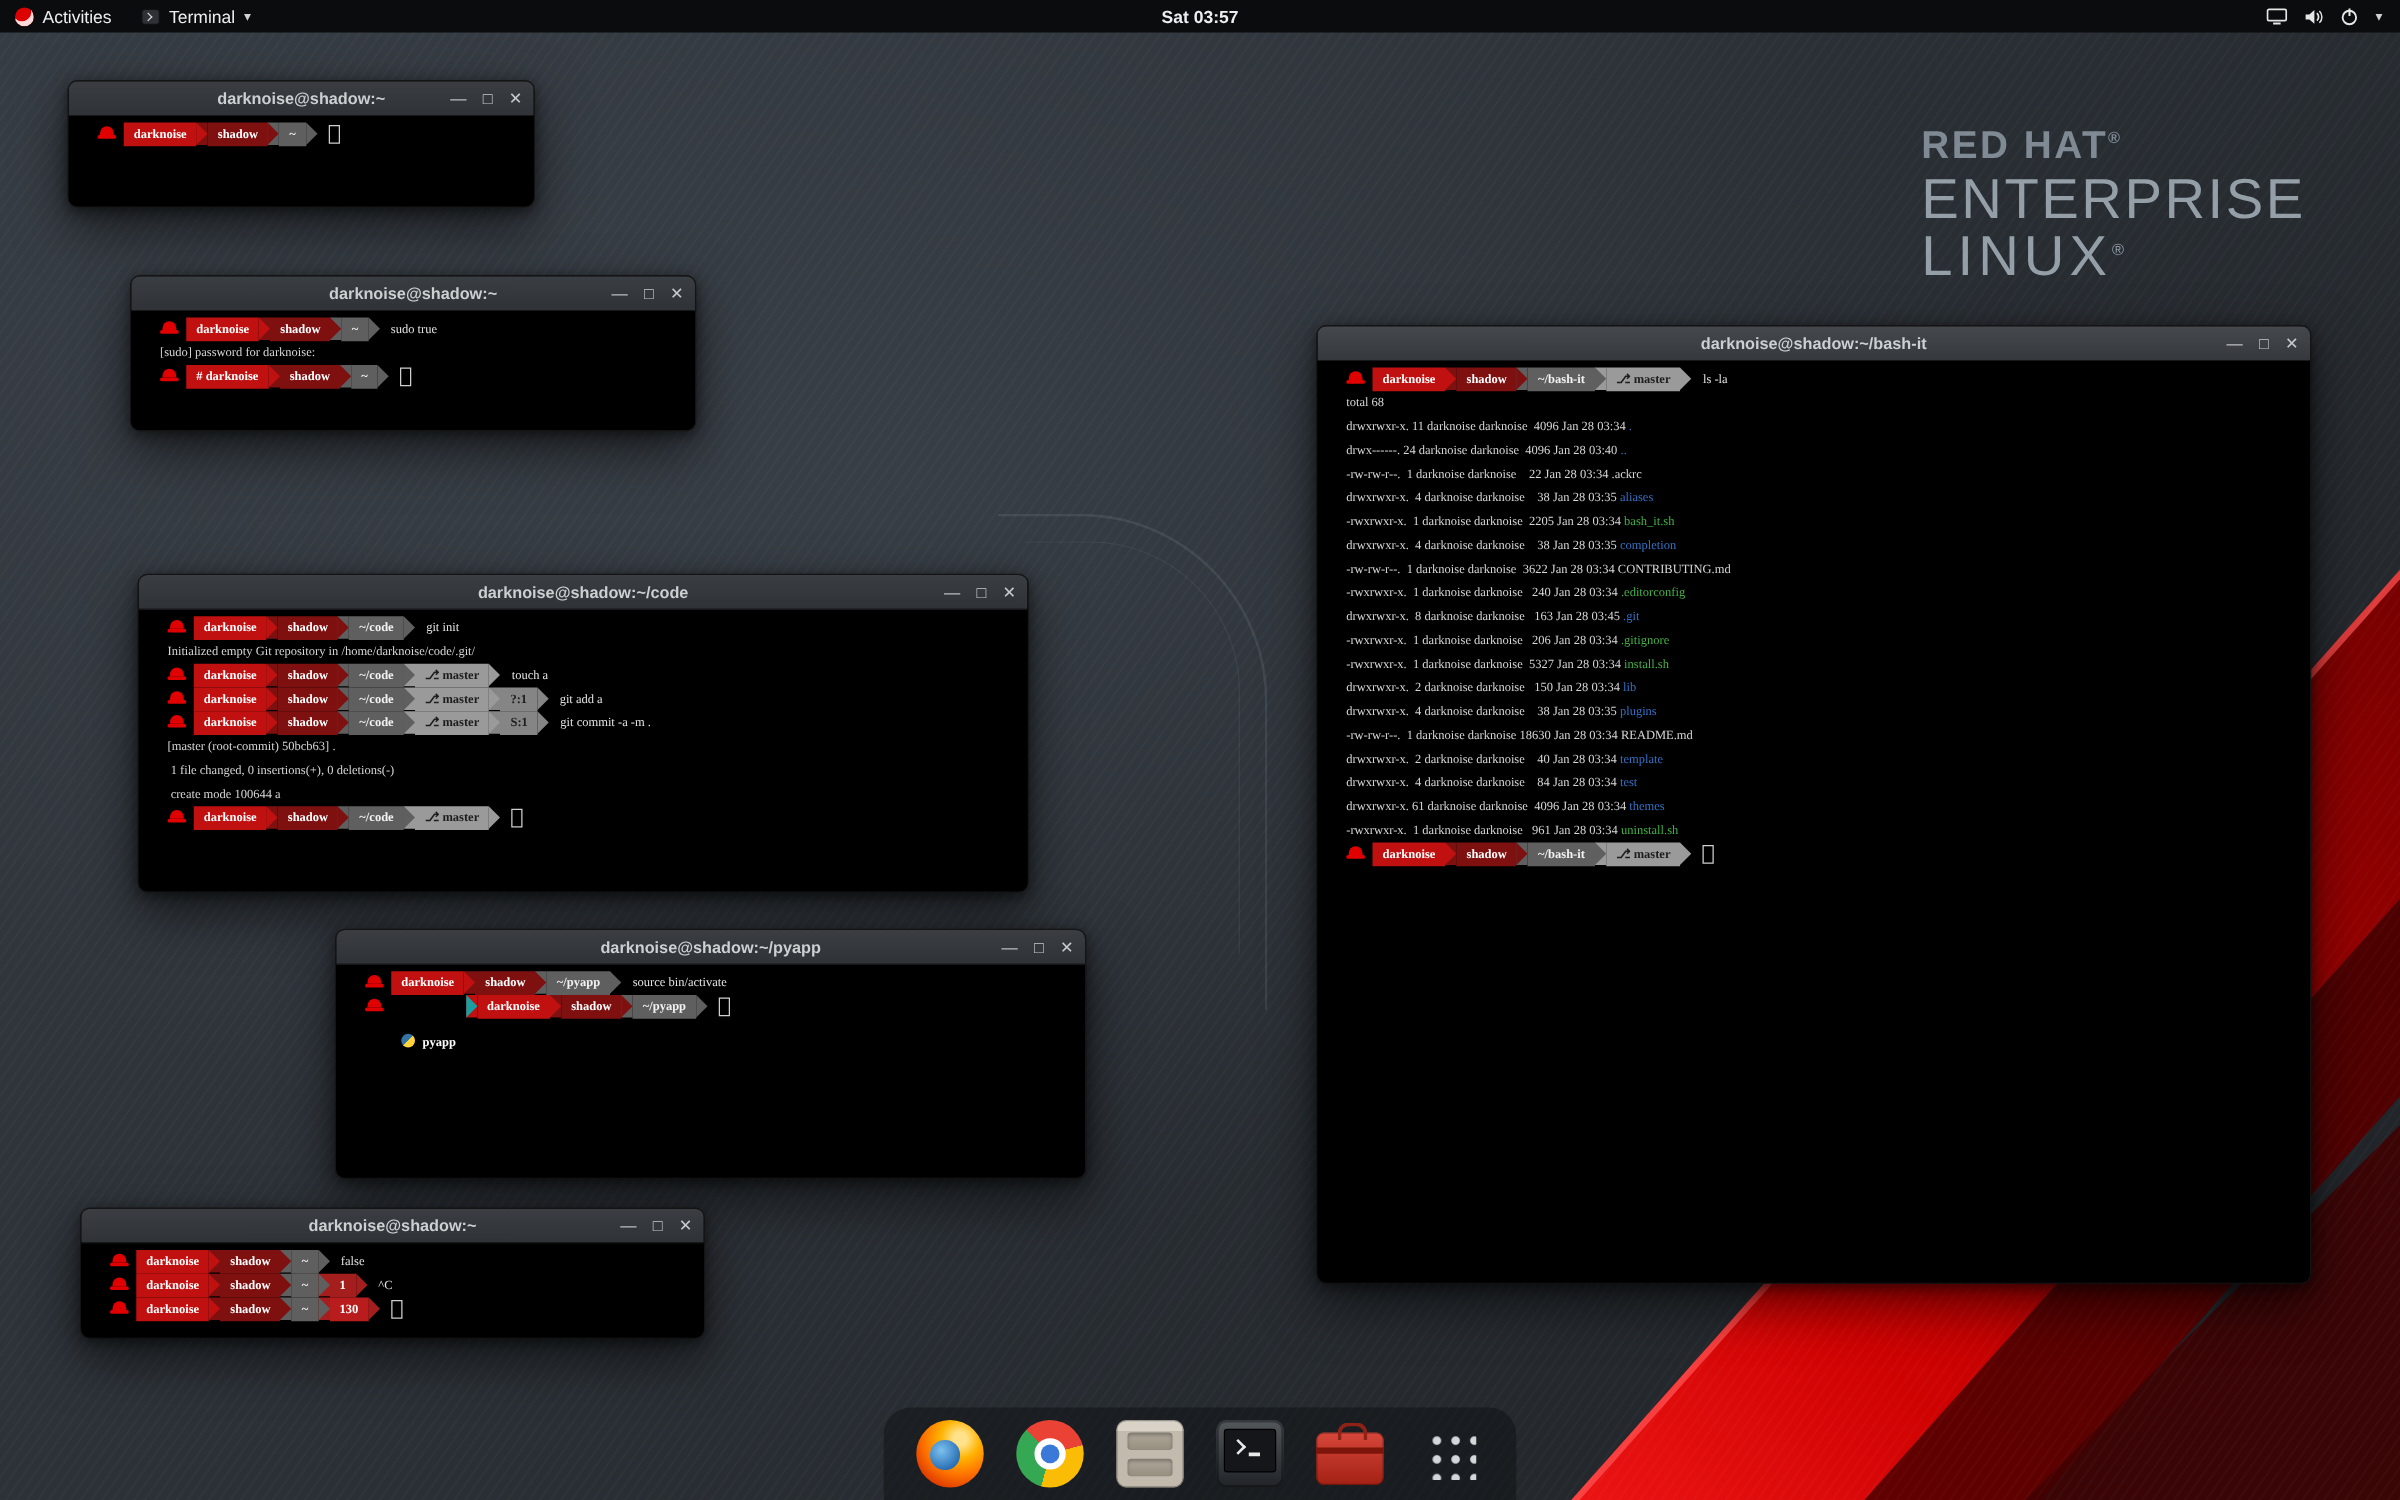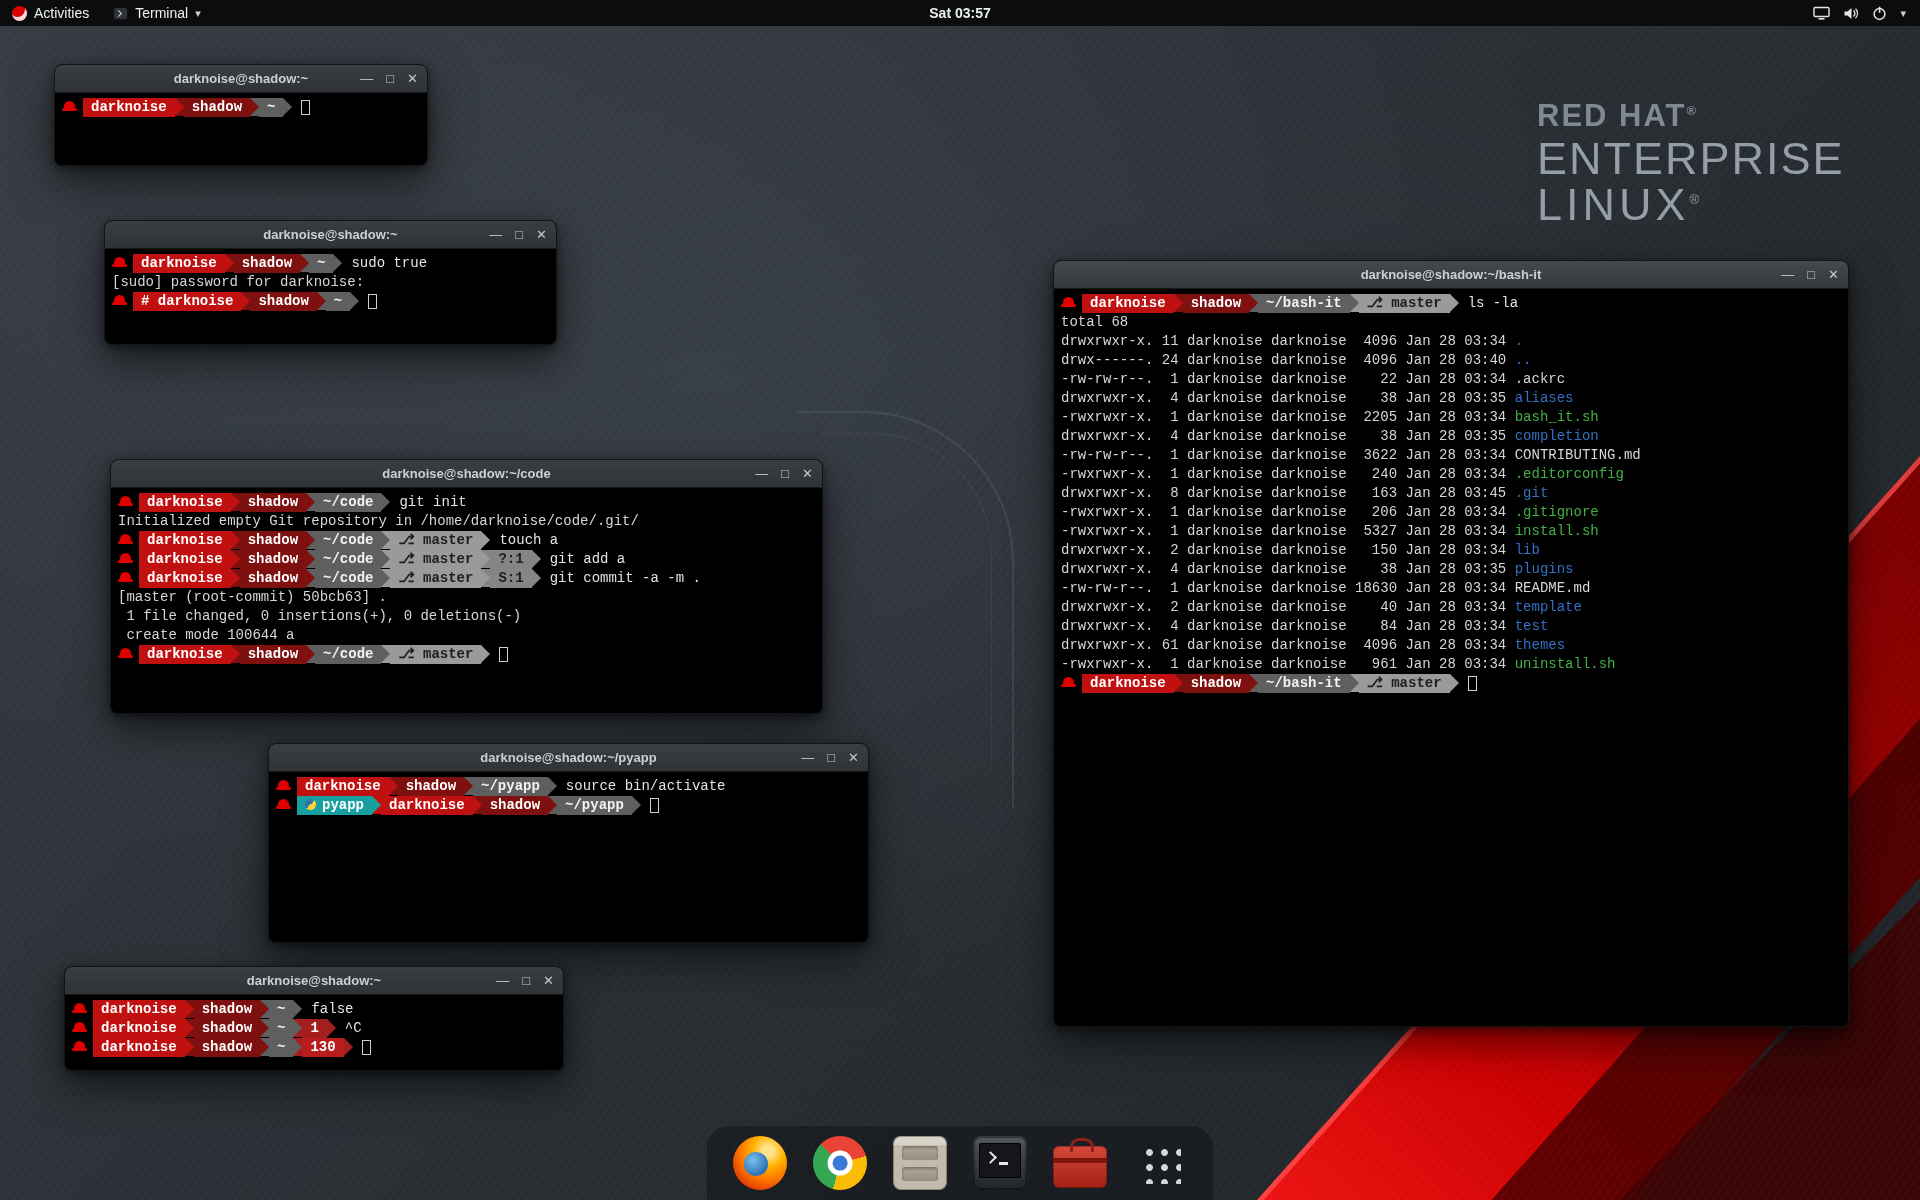--- a/index.html
+++ b/index.html
@@ -61,21 +61,21 @@
   .win5 { left:64px;  top:966px; width:500px; height:105px; z-index:14; }
   .win6 { left:1053px;top:260px; width:796px; height:767px; z-index:15; }
   .titlebar { height:28px; background:linear-gradient(#3a3d41,#2f3236); border-bottom:1px solid #17181a;
     border-radius:7px 7px 0 0; display:flex; align-items:center; position:relative; }
   .focused .titlebar { background:linear-gradient(#45484d,#35383c); }
   .title { flex:1; text-align:center; font-size:13px; font-weight:bold; color:#ccd0d3; }
   .winbtns { position:absolute; right:9px; top:0; bottom:0; display:flex; align-items:center; gap:13px;
     color:#c6c9cc; font-size:13px; }
   .winbtn { line-height:1; cursor:default; }
   .termbody { position:absolute; top:28px; left:0; right:0; bottom:0; background:#000;
-    padding:5px 7px; font-family:Liberation Mono, monospace; font-size:14px;
+    padding:5px 23px; font-family:Liberation Serif, serif; font-size:10px;
     color:var(--term-text,#d6d6d6); overflow:hidden; border-radius:0 0 7px 7px; }
   .tline { display:flex; align-items:stretch; height:19px; }
   .out { white-space:pre; line-height:19px; }
   .seg { padding:0 8px; font-weight:bold; line-height:19px; white-space:pre; }
   .seg-user, .seg-host, .seg-exit, .seg-venv { color:#ffffff; }
   .seg-path { color:#f2f2f2; }
   .seg-git, .seg-gst { color:#1d1d1d; }
   .parrow { width:0; height:0; border-top:9.5px solid transparent; border-bottom:9.5px solid transparent;
     border-left:9px solid transparent; }
   .cmd { padding-left:9px; white-space:pre; line-height:19px; color:#e3e3e3; }
@@ -334,21 +334,21 @@
         <span class="seg seg-user" style="background-color: rgb(192, 16, 16);">darknoise</span>
         <span class="parrow" style="border-left-color: rgb(192, 16, 16); background-color: rgb(126, 16, 16);"></span>
         <span class="seg seg-host" style="background-color: rgb(126, 16, 16);">shadow</span>
         <span class="parrow" style="border-left-color: rgb(126, 16, 16); background-color: rgb(95, 95, 95);"></span>
         <span class="seg seg-path" style="background-color: rgb(95, 95, 95);">~/pyapp</span>
         <span class="parrow" style="border-left-color: rgb(95, 95, 95);"></span>
         <span class="cmd">source bin/activate</span>
       </div>
       <div class="tline">
         <span class="hat"></span>
-        <span class="seg seg-venv" style="background-color: rgb(24, 160, 160);"><span class="pyicon"></span>pyapp</span>
+        <span class="seg seg-venv" style="background-color: rgb(24, 160, 160); margin-top: 29px;"><span class="pyicon"></span>pyapp</span>
         <span class="parrow" style="border-left-color: rgb(24, 160, 160); background-color: rgb(192, 16, 16);"></span>
         <span class="seg seg-user" style="background-color: rgb(192, 16, 16);">darknoise</span>
         <span class="parrow" style="border-left-color: rgb(192, 16, 16); background-color: rgb(126, 16, 16);"></span>
         <span class="seg seg-host" style="background-color: rgb(126, 16, 16);">shadow</span>
         <span class="parrow" style="border-left-color: rgb(126, 16, 16); background-color: rgb(95, 95, 95);"></span>
         <span class="seg seg-path" style="background-color: rgb(95, 95, 95);">~/pyapp</span>
         <span class="parrow" style="border-left-color: rgb(95, 95, 95);"></span>
         <span class="cursor"></span>
       </div>
     </div>

